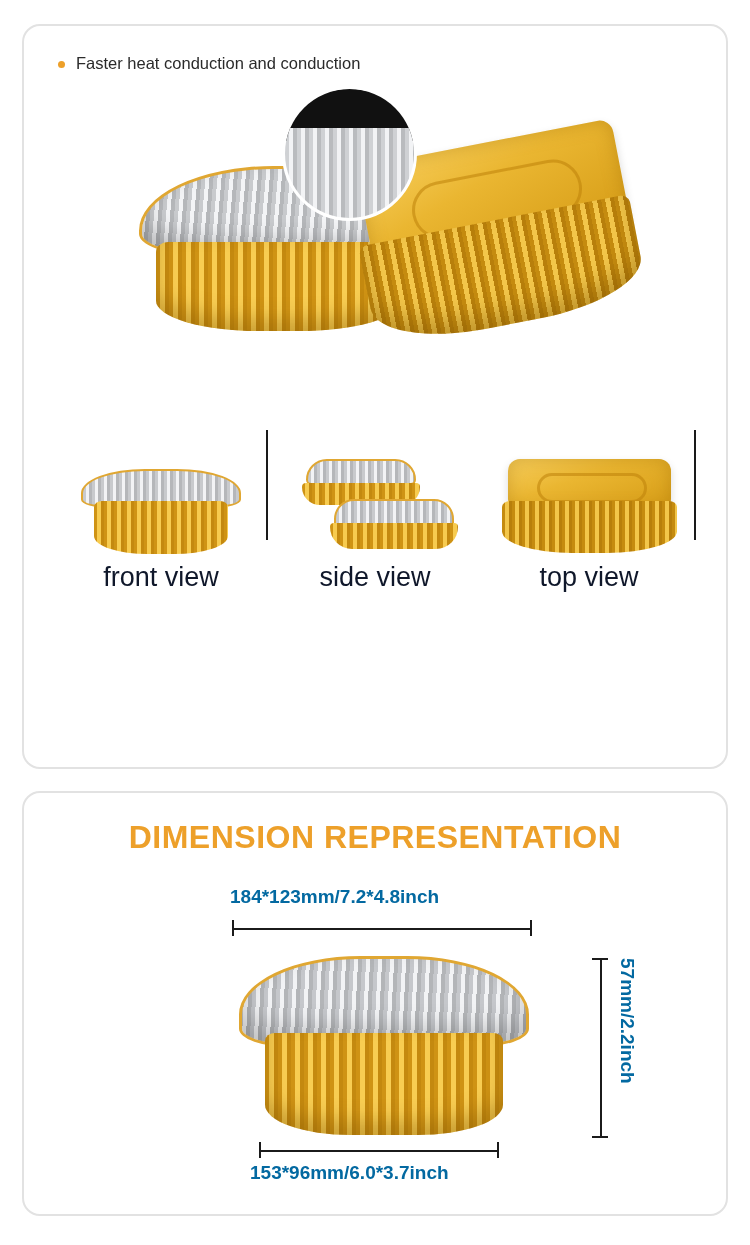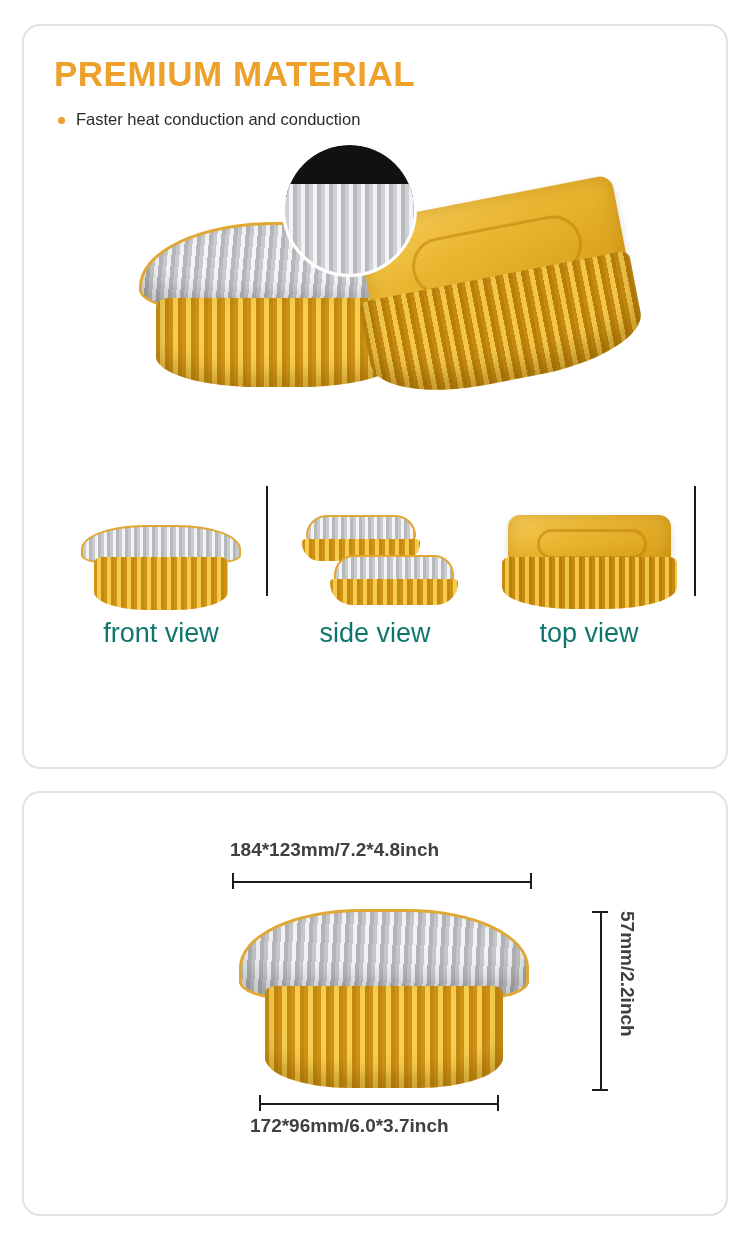--- a/index.html
+++ b/index.html
@@ -117,54 +117,53 @@
   }
   .divider {
     position: absolute;
     top: 8px;
     width: 2px;
     height: 110px;
     background: #1a1a1a;
   }
   .view-label {
     font-size: 27px;
-    color: #0f766e;
+    color: #0f172a;
     margin-top: 8px;
     margin-bottom: 4px;
   }
 
   
   .dim-area {
     position: relative;
     height: 330px;
   }
   .dim-text {
     position: absolute;
     font-size: 19px;
     font-weight: bold;
-    color: #404040;
+    color: #0369a1;
     white-space: nowrap;
   }
   .vert {
     writing-mode: vertical-rl;
     text-orientation: mixed;
   }
   .hline { position: absolute; height: 2px; background: #1b1b1b; }
   .vline { position: absolute; width: 2px; background: #1b1b1b; }
   .cap-v { position: absolute; width: 2px; height: 16px; background: #1b1b1b; }
   .cap-h { position: absolute; height: 2px; width: 16px; background: #1b1b1b; }
 </style>
 </head>
 <body>
 
 <div class="page">
 
   <section class="card" id="card-premium">
 
-    <h1 class="section-title">PREMIUM MATERIAL</h1>
 
     <ul class="bullets">
       <li>Faster heat conduction and conduction</li>
     </ul>
 
     <div class="hero">
 
       <div style="position:absolute;left:85px;top:80px;width:280px;height:165px;">
         <div style="position:absolute;left:0;top:0;width:100%;height:56%;
                     border-radius:48% 48% 30% 30% / 70% 70% 26% 26%;
@@ -236,20 +235,21 @@
         </div>
         <div class="view-label">top view</div>
         <div class="divider" style="right:0;"></div>
       </div>
 
     </div>
   </section>
 
   <section class="card" id="card-dimension">
 
+    <h1 class="section-title" id="dimension-title">DIMENSION REPRESENTATION</h1>
 
     <div class="dim-area">
 
       <div class="dim-text" style="left:176px;top:20px;">184*123mm/7.2*4.8inch</div>
       <div class="hline" style="left:178px;top:62px;width:300px;"></div>
       <div class="cap-v" style="left:178px;top:54px;"></div>
       <div class="cap-v" style="left:476px;top:54px;"></div>
 
       <div style="position:absolute;left:185px;top:90px;width:290px;height:175px;">
         <div style="position:absolute;left:0;top:0;width:100%;height:52%;
@@ -264,18 +264,18 @@
       </div>
 
       <div class="vline" style="left:546px;top:92px;height:180px;"></div>
       <div class="cap-h" style="left:538px;top:92px;"></div>
       <div class="cap-h" style="left:538px;top:270px;"></div>
       <div class="dim-text vert" style="left:562px;top:92px;">57mm/2.2inch</div>
 
       <div class="hline" style="left:205px;top:284px;width:240px;"></div>
       <div class="cap-v" style="left:205px;top:276px;"></div>
       <div class="cap-v" style="left:443px;top:276px;"></div>
-      <div class="dim-text" style="left:196px;top:296px;">172*96mm/6.0*3.7inch</div>
+      <div class="dim-text" style="left:196px;top:296px;">153*96mm/6.0*3.7inch</div>
 
     </div>
   </section>
 
 </div>
 
 </body></html>

